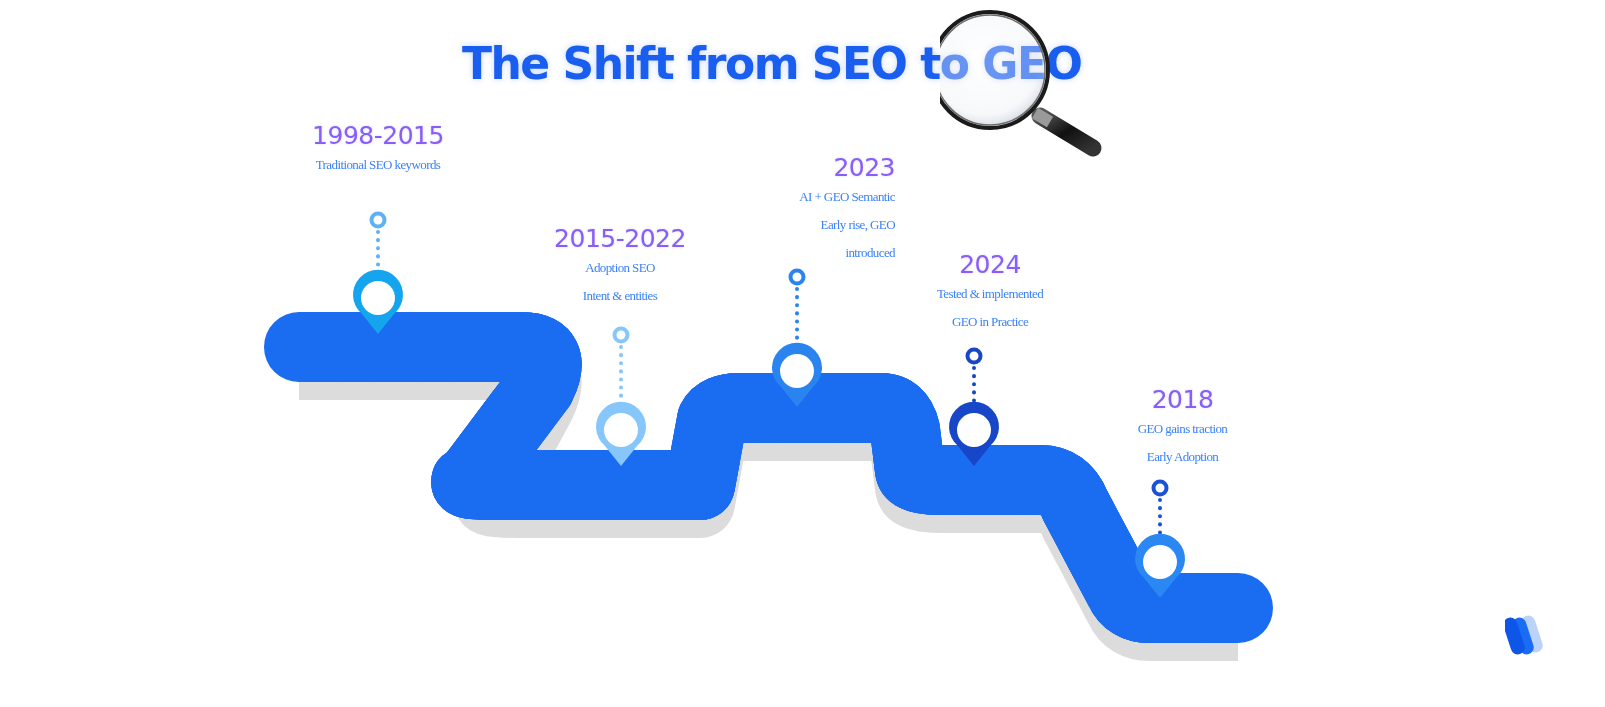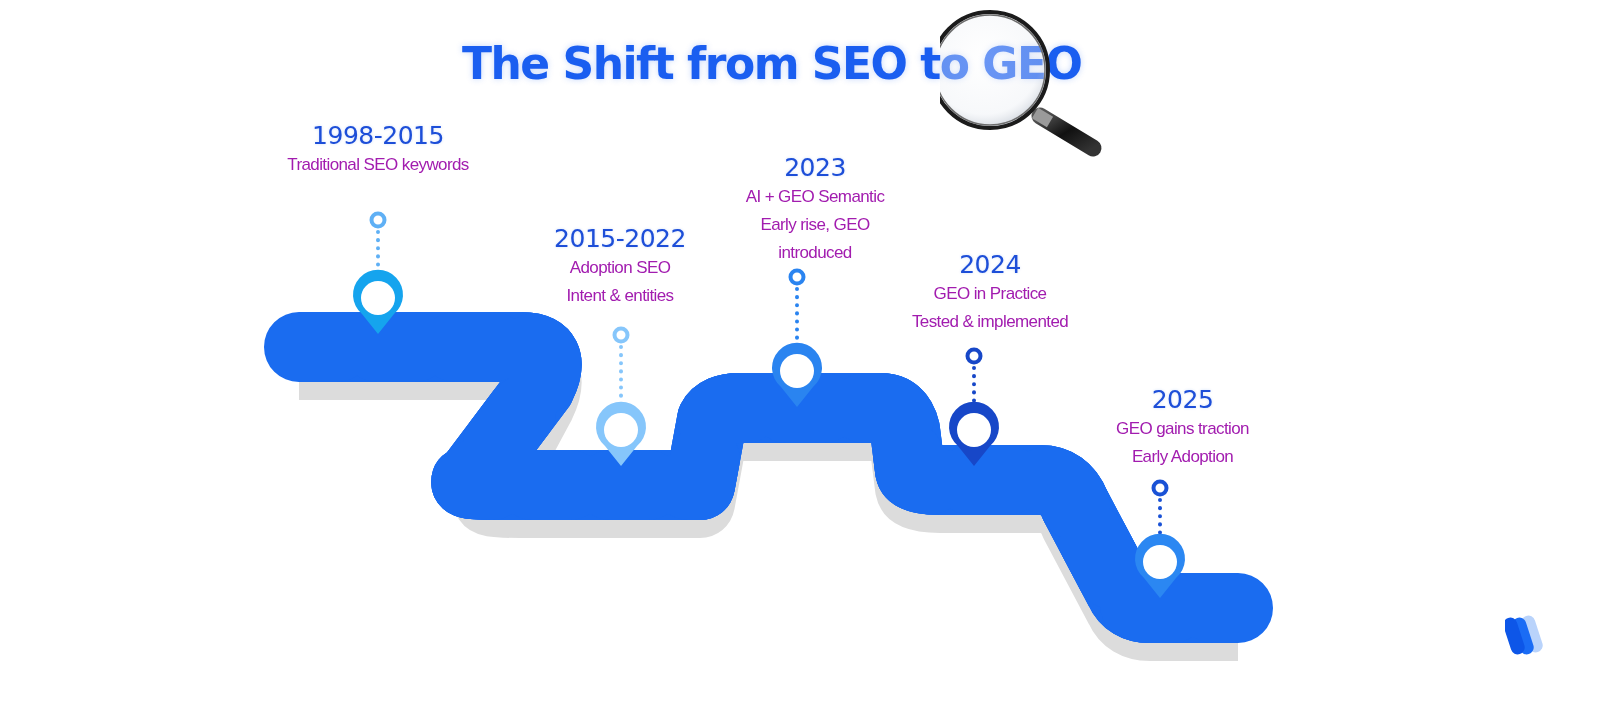--- a/index.html
+++ b/index.html
@@ -6,26 +6,26 @@
   body { width: 1605px; height: 707px; position: relative; overflow: hidden; font-family: "DejaVu Sans", "Liberation Sans", sans-serif; }
   .title {
     position: absolute; left: 462px; top: 38px; margin: 0;
     font-family: "DejaVu Sans", sans-serif; font-weight: bold; font-size: 44px;
     letter-spacing: -1.5px; color: #1a5ef0;
     text-shadow: 0 0 6px rgba(26,94,240,0.25);
     white-space: nowrap;
   }
   .milestone { position: absolute; text-align: center; }
   .year {
-    font-family: "DejaVu Sans", sans-serif; font-size: 25px; color: #1d4ed8;
+    font-family: "DejaVu Sans", sans-serif; font-size: 25px; color: #8b5cf6;
     line-height: 30px; letter-spacing: -0.5px;
     text-shadow: 0 0 3px rgba(31,99,224,0.2);
   }
   .desc {
-    font-family: Liberation Sans, sans-serif; font-size: 17px; color: #a21caf;
+    font-family: Liberation Serif, serif; font-size: 13px; color: #3b82f6;
     line-height: 28px; letter-spacing: -0.6px; white-space: nowrap;
   }
   svg.road { position: absolute; left: 0; top: 0; }
   .magnifier { position: absolute; left: 940px; top: 8px; }
   .logo { position: absolute; left: 1505px; top: 615px; }
 </style>
 </head>
 <body>
 
 <h1 class="title">The Shift from SEO to GEO</h1>
@@ -106,35 +106,35 @@
   <div class="year">1998-2015</div>
   <div class="desc">Traditional SEO keywords</div>
 </div>
 
 <div class="milestone" style="left:545px; top:224px; width:150px;">
   <div class="year">2015-2022</div>
   <div class="desc">Adoption SEO</div>
   <div class="desc">Intent &amp; entities</div>
 </div>
 
-<div class="milestone" style="left:735px; top:153px; width:160px;">
+<div class="milestone" style="left:735px; top:153px; width:160px;text-align:right;">
   <div class="year">2023</div>
   <div class="desc">AI + GEO Semantic</div>
   <div class="desc">Early rise, GEO</div>
   <div class="desc">introduced</div>
 </div>
 
 <div class="milestone" style="left:890px; top:250px; width:200px;">
   <div class="year">2024</div>
+  <div class="desc">Tested &amp; implemented</div>
   <div class="desc">GEO in Practice</div>
-  <div class="desc">Tested &amp; implemented</div>
 </div>
 
 <div class="milestone" style="left:1090px; top:385px; width:185px;">
-  <div class="year">2025</div>
+  <div class="year">2018</div>
   <div class="desc">GEO gains traction</div>
   <div class="desc">Early Adoption</div>
 </div>
 
 <svg class="logo" width="50" height="44" viewBox="0 0 50 44">
   <rect x="20" y="0" width="14" height="38" rx="7" transform="rotate(-18 27 19)" fill="#b9d3fb"></rect>
   <rect x="11" y="2" width="14" height="38" rx="7" transform="rotate(-18 18 21)" fill="#1a6cf5"></rect>
   <rect x="2" y="2" width="14" height="38" rx="7" transform="rotate(-18 9 21)" fill="#0d56e8"></rect>
 </svg>
 

